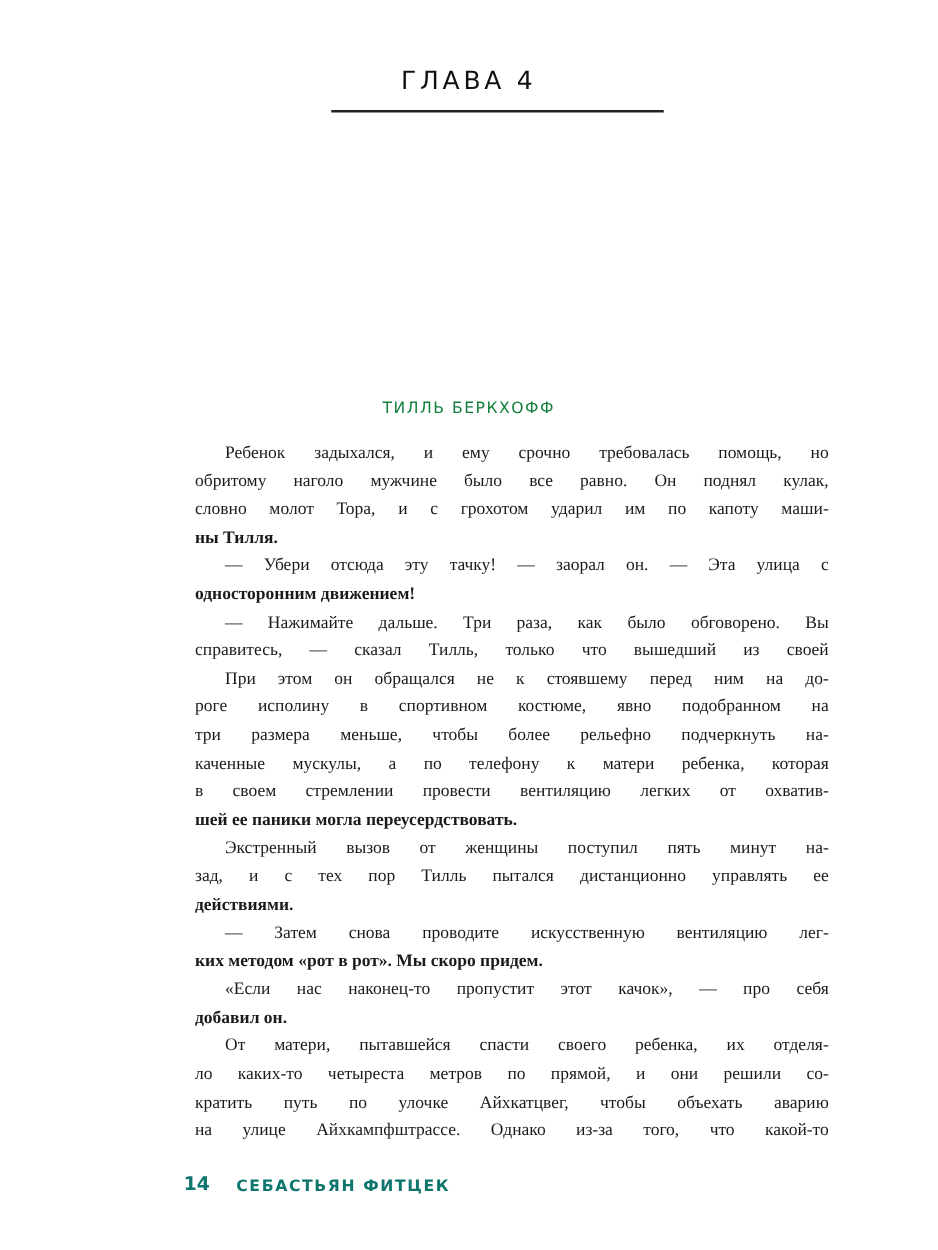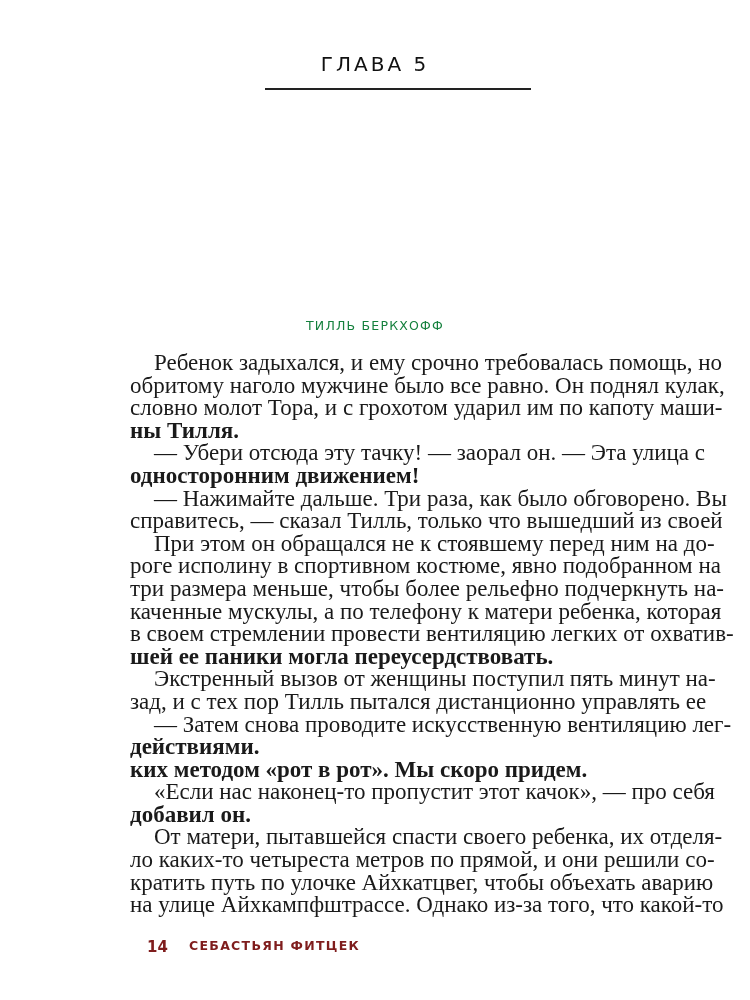--- a/index.html
+++ b/index.html
@@ -19,44 +19,44 @@
     position: absolute; left: 265px; width: 266px; top: 88px; height: 2px;
     background: #222;
   }
   .section-head {
     position: absolute; left: 0; width: 750px; top: 318px;
     text-align: center;
     font-family: "DejaVu Sans", sans-serif;
     font-size: 12.5px; letter-spacing: 1.2px; color: #15803d;
   }
   .body-text {
-    position: absolute; left: 130px; width: 507px; top: 352px;
+    position: absolute; left: 156px; width: 507px; top: 352px;
     font-family: "Liberation Serif", serif;
-    font-size: 23px; line-height: 22.6px;
+    font-size: 14px; line-height: 22.6px;
     color: #1a1a1a;
   }
   .line {
     display: block; white-space: nowrap;
     text-align: justify; text-align-last: justify;
     height: 22.6px;
   }
   .line.indent { padding-left: 24px; }
   .line.last { text-align-last: left; font-weight: bold; }
   .footer {
     position: absolute; left: 147px; top: 938px;
     font-family: "DejaVu Sans", sans-serif;
-    color: #7f1d1d; display: flex; align-items: flex-start;
+    color: #0f766e; display: flex; align-items: flex-end;
   }
   .page-number { font-size: 15px; font-weight: bold; width: 42px; }
   .running-author { font-size: 12.5px; letter-spacing: 1.3px; font-weight: bold; }
 </style>
 </head>
 <body>
 
-<div class="chapter-title">ГЛАВА 5</div>
+<div class="chapter-title">ГЛАВА 4</div>
 <div class="chapter-rule"></div>
 
 <div class="section-head">ТИЛЛЬ БЕРКХОФФ</div>
 
 <div class="body-text" id="body-text">
     <span class="line indent">Ребенок задыхался, и ему срочно требовалась помощь, но</span>
     <span class="line">обритому наголо мужчине было все равно. Он поднял кулак,</span>
     <span class="line">словно молот Тора, и с грохотом ударил им по капоту маши-</span>
     <span class="line last">ны Тилля.</span>
     <span class="line indent">— Убери отсюда эту тачку! — заорал он. — Эта улица с</span>
@@ -64,22 +64,22 @@
     <span class="line indent">— Нажимайте дальше. Три раза, как было обговорено. Вы</span>
     <span class="line">справитесь, — сказал Тилль, только что вышедший из своей</span>
     <span class="line indent">При этом он обращался не к стоявшему перед ним на до-</span>
     <span class="line">роге исполину в спортивном костюме, явно подобранном на</span>
     <span class="line">три размера меньше, чтобы более рельефно подчеркнуть на-</span>
     <span class="line">каченные мускулы, а по телефону к матери ребенка, которая</span>
     <span class="line">в своем стремлении провести вентиляцию легких от охватив-</span>
     <span class="line last">шей ее паники могла переусердствовать.</span>
     <span class="line indent">Экстренный вызов от женщины поступил пять минут на-</span>
     <span class="line">зад, и с тех пор Тилль пытался дистанционно управлять ее</span>
+    <span class="line last">действиями.</span>
     <span class="line indent">— Затем снова проводите искусственную вентиляцию лег-</span>
-    <span class="line last">действиями.</span>
     <span class="line last">ких методом «рот в рот». Мы скоро придем.</span>
     <span class="line indent">«Если нас наконец-то пропустит этот качок», — про себя</span>
     <span class="line last">добавил он.</span>
     <span class="line indent">От матери, пытавшейся спасти своего ребенка, их отделя-</span>
     <span class="line">ло каких-то четыреста метров по прямой, и они решили со-</span>
     <span class="line">кратить путь по улочке Айхкатцвег, чтобы объехать аварию</span>
     <span class="line">на улице Айхкампфштрассе. Однако из-за того, что какой-то</span>
   </div>
 
 <div class="footer">

